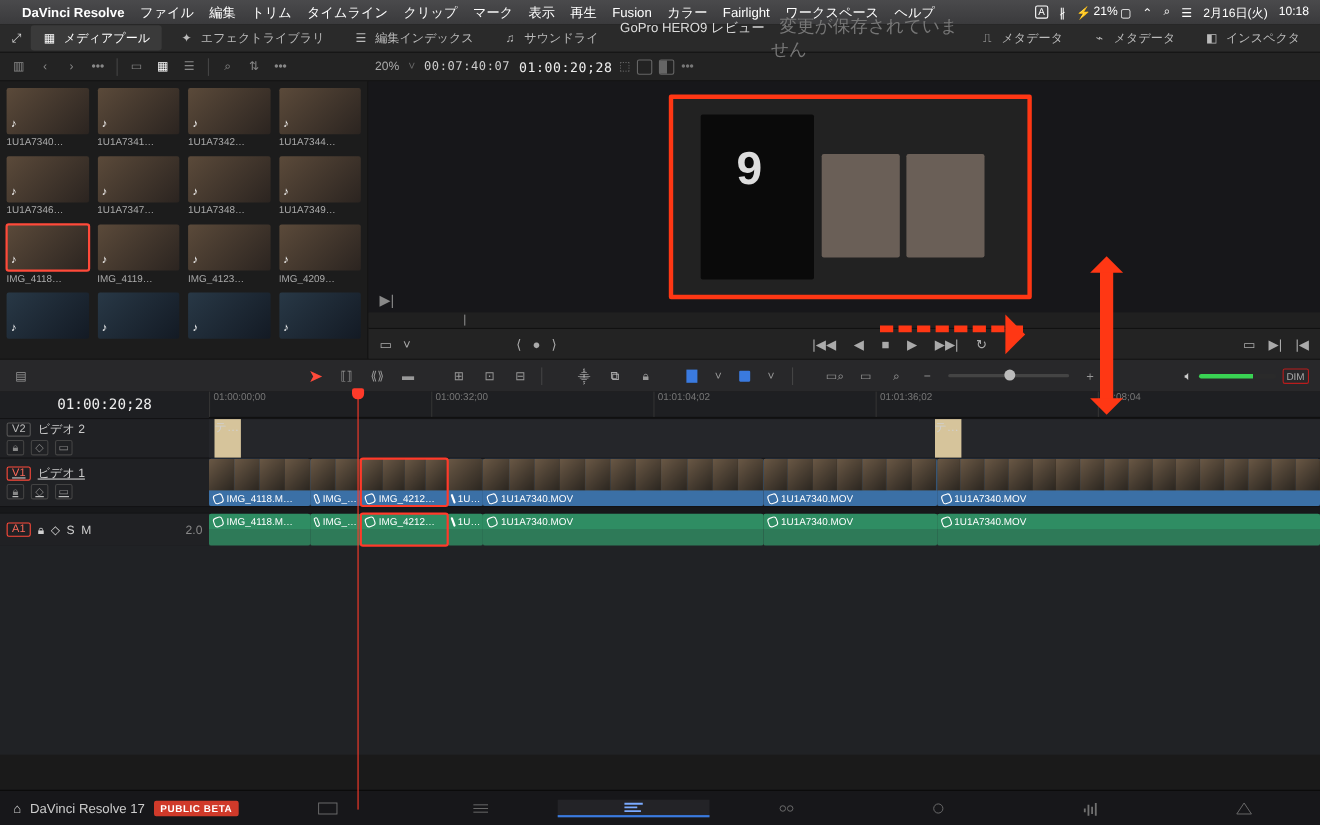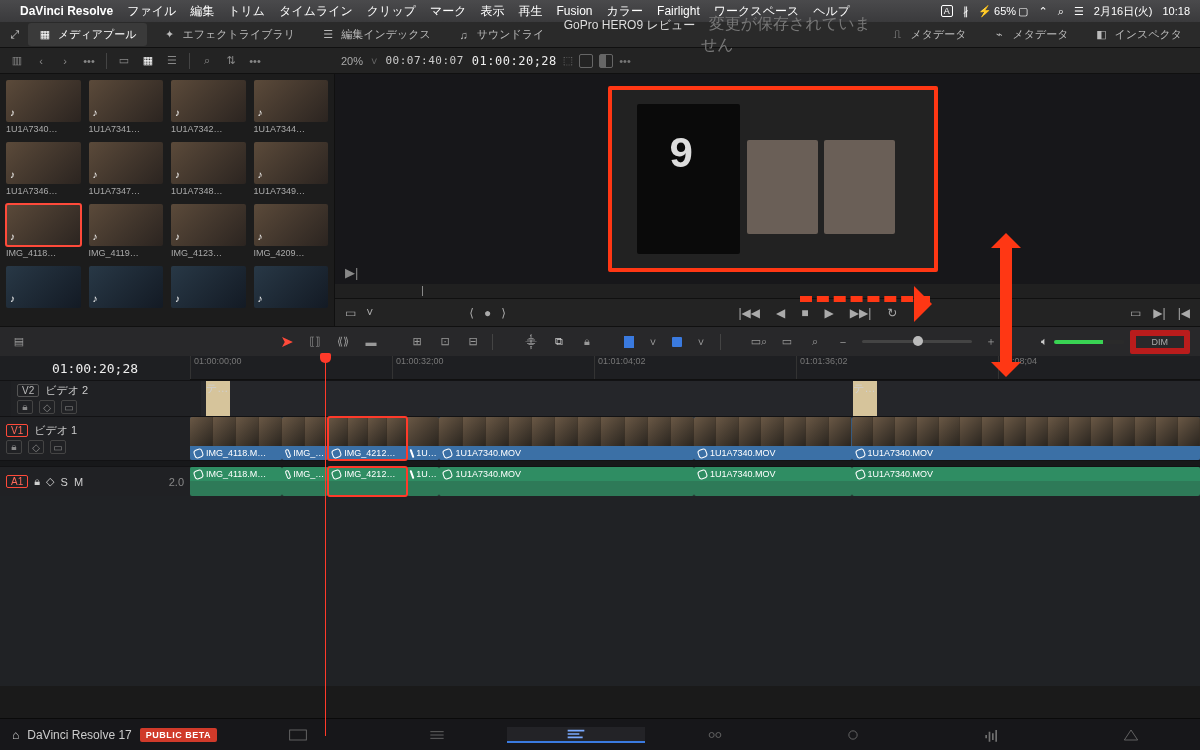--- a/index.html
+++ b/index.html
@@ -71,21 +71,21 @@
 .tl-toolbar { height:30px; background:#28282a; border-top:1px solid #101010; display:flex; align-items:center; padding:0 10px; gap:10px; }
 .tl-toolbar .tool { color:#999; width:18px; text-align:center; }
 .tl-toolbar .tool.active { color:#ff4a3a; }
 .tl-toolbar .bluedot { width:10px; height:10px; background:#3a7adf; border-radius:1px; }
 .tl-toolbar .flag { width:10px; height:12px; background:#3a7adf; }
 .tl-toolbar .slider { width:110px; height:3px; background:#444; border-radius:2px; position:relative; }
 .tl-toolbar .slider .knob { width:10px; height:10px; border-radius:5px; background:#bbb; position:absolute; top:-4px; left:46%; }
 .tl-toolbar .spacer { flex:1; }
 .tl-toolbar .vol { display:flex; gap:6px; align-items:center; }
 .tl-toolbar .vol .bar { width:70px; height:4px; background:linear-gradient(to right,#39d353 70%, #2a2a2a 70%); border-radius:2px; }
-.tl-toolbar .dim { font-size:9px; border:6px solid #b91c1c; border-radius:2px; padding:1px 16px; color:#aaa; }
+.tl-toolbar .dim { font-size:9px; border:1px solid #b91c1c; border-radius:2px; padding:1px 3px; color:#aaa; }
 
 
 .timeline { display:flex; flex-direction:column; background:#1e1f22; }
 .ruler-row { display:flex; height:24px; }
 .ruler-left { width:190px; display:flex; align-items:center; justify-content:center; color:#eee; font-family:ui-monospace,monospace; font-size:13px; background:#1e1f22; }
 .ruler { flex:1; position:relative; background:#1e1f22; border-bottom:1px solid #101010; }
 .ruler .tick { position:absolute; top:0; height:100%; border-left:1px solid #333; font-size:9px; color:#777; padding-left:3px; }
 .playhead { position:absolute; top:0; width:1px; background:#ff3a2a; height:380px; z-index:50; }
 .playhead::before { content:""; position:absolute; top:-3px; left:-5px; width:11px; height:10px; background:#ff3a2a; border-radius:2px 2px 5px 5px; }
 
@@ -146,21 +146,21 @@
   <span class="mitem">再生</span>
   <span class="mitem">Fusion</span>
   <span class="mitem">カラー</span>
   <span class="mitem">Fairlight</span>
   <span class="mitem">ワークスペース</span>
   <span class="mitem">ヘルプ</span>
   <div class="spacer"></div>
   <div class="status">
     <span style="border:1px solid #fff;padding:0 2px;border-radius:2px;font-size:9px;">A</span>
     <span>∦</span>
-    <span>⚡ <span>65%</span> ▢</span>
+    <span>⚡ <span>21%</span> ▢</span>
     <span>⌃</span>
     <span>⌕</span>
     <span>☰</span>
     <span>2月16日(火)</span>
     <span>10:18</span>
   </div>
 </div>
 
 <div class="toprow">
   <span class="icon">⤢</span>
@@ -412,39 +412,39 @@
     <div class="ruler" id="ruler">
       <div class="playhead" style="left:13.4%;"></div>
     <div class="tick" style="left: 0%;">01:00:00;00</div>
         <div class="tick" style="left: 20%;">01:00:32;00</div>
         <div class="tick" style="left: 40%;">01:01:04;02</div>
         <div class="tick" style="left: 60%;">01:01:36;02</div>
         <div class="tick" style="left: 80%;">02:08;04</div>
       </div>
   </div>
 
-  <div class="track-row" style="height:36px;padding-left:11px;">
+  <div class="track-row" style="height:36px;">
     <div class="track-head">
       <div class="r1">
           <span class="idx">V2</span>
           <span class="name">ビデオ 2</span>
         </div>
       <div class="r2">
           <span class="btn">🔒︎</span>
           <span class="btn">◇</span>
           <span class="btn">▭</span>
         </div>
     </div>
     <div class="track-body">
       <div class="marker-clip" style="left:0.5%;">テ…</div>
       <div class="marker-clip" style="left:65.3%;">テ…</div>
     </div>
   </div>
 
-  <div class="track-row" style="height:44px;">
+  <div class="track-row" style="height:44px;text-decoration:underline;">
     <div class="track-head">
       <div class="r1">
           <span class="idx sel">V1</span>
           <span class="name">ビデオ 1</span>
         </div>
       <div class="r2">
           <span class="btn">🔒︎</span>
           <span class="btn">◇</span>
           <span class="btn">▭</span>
         </div>

